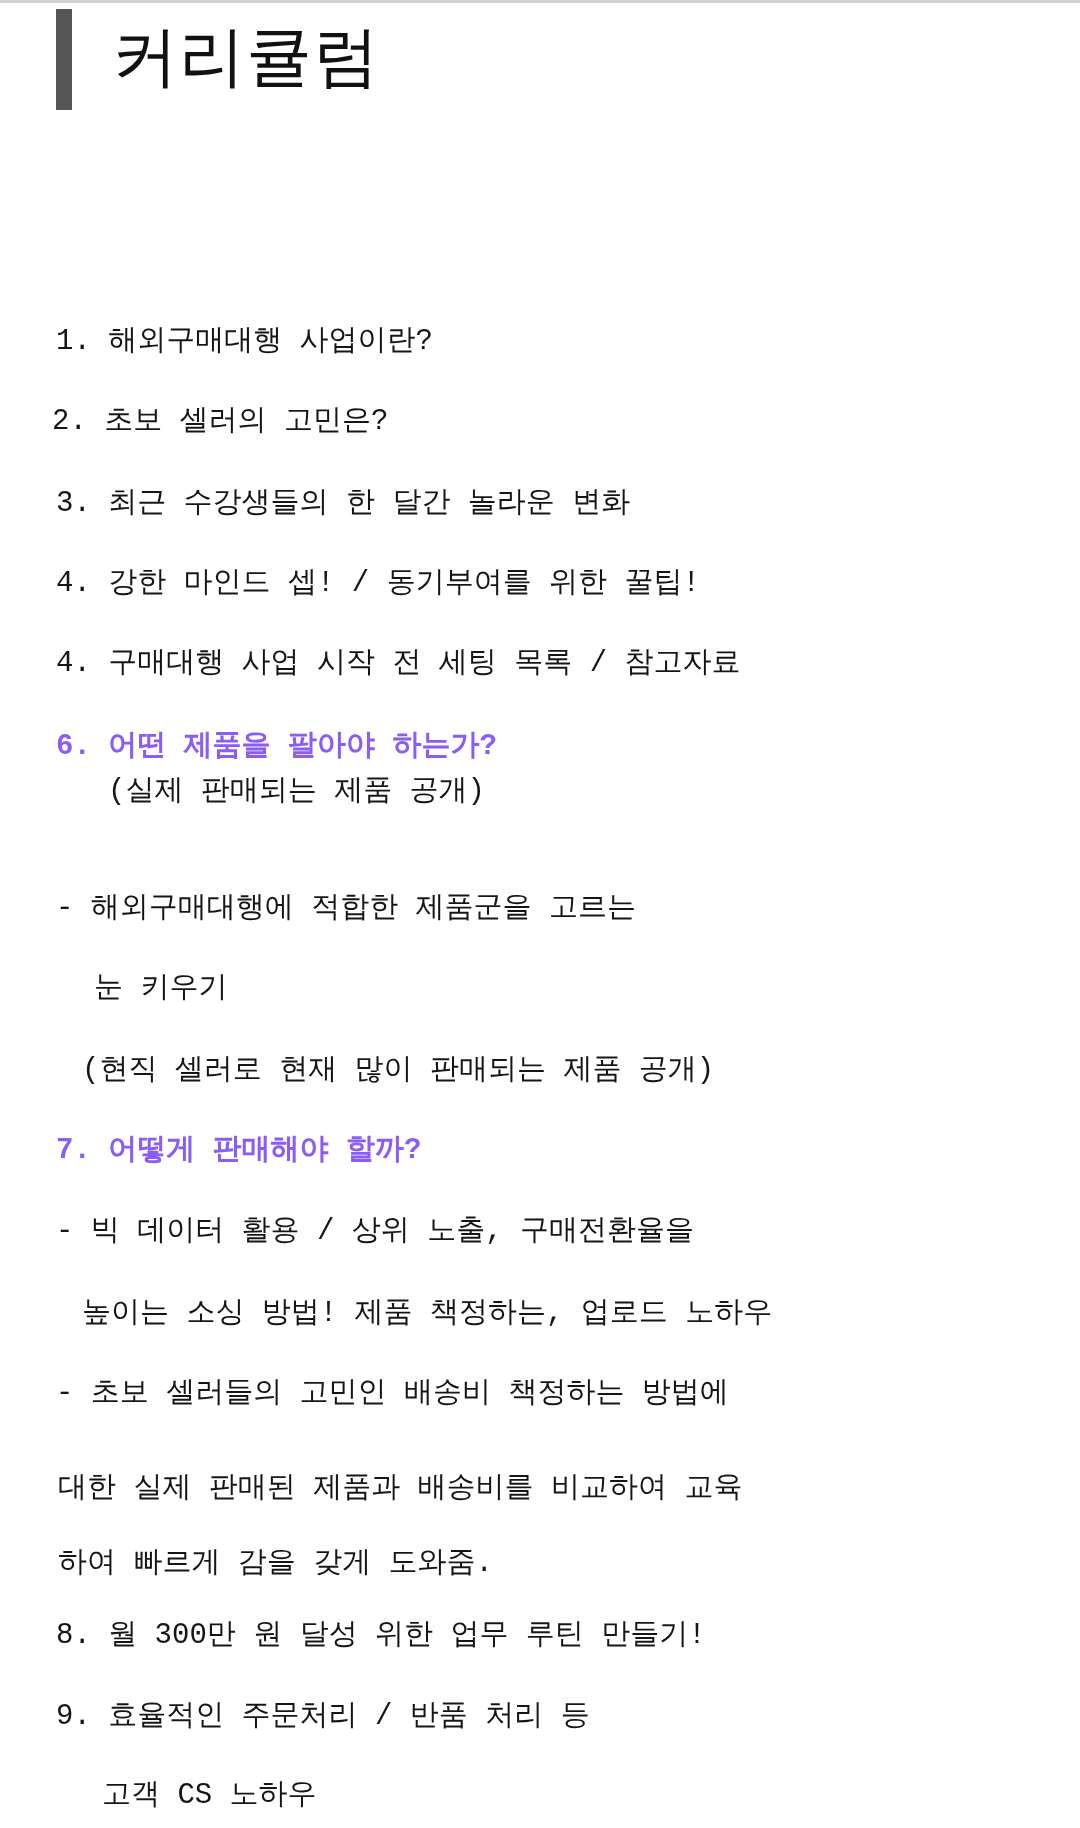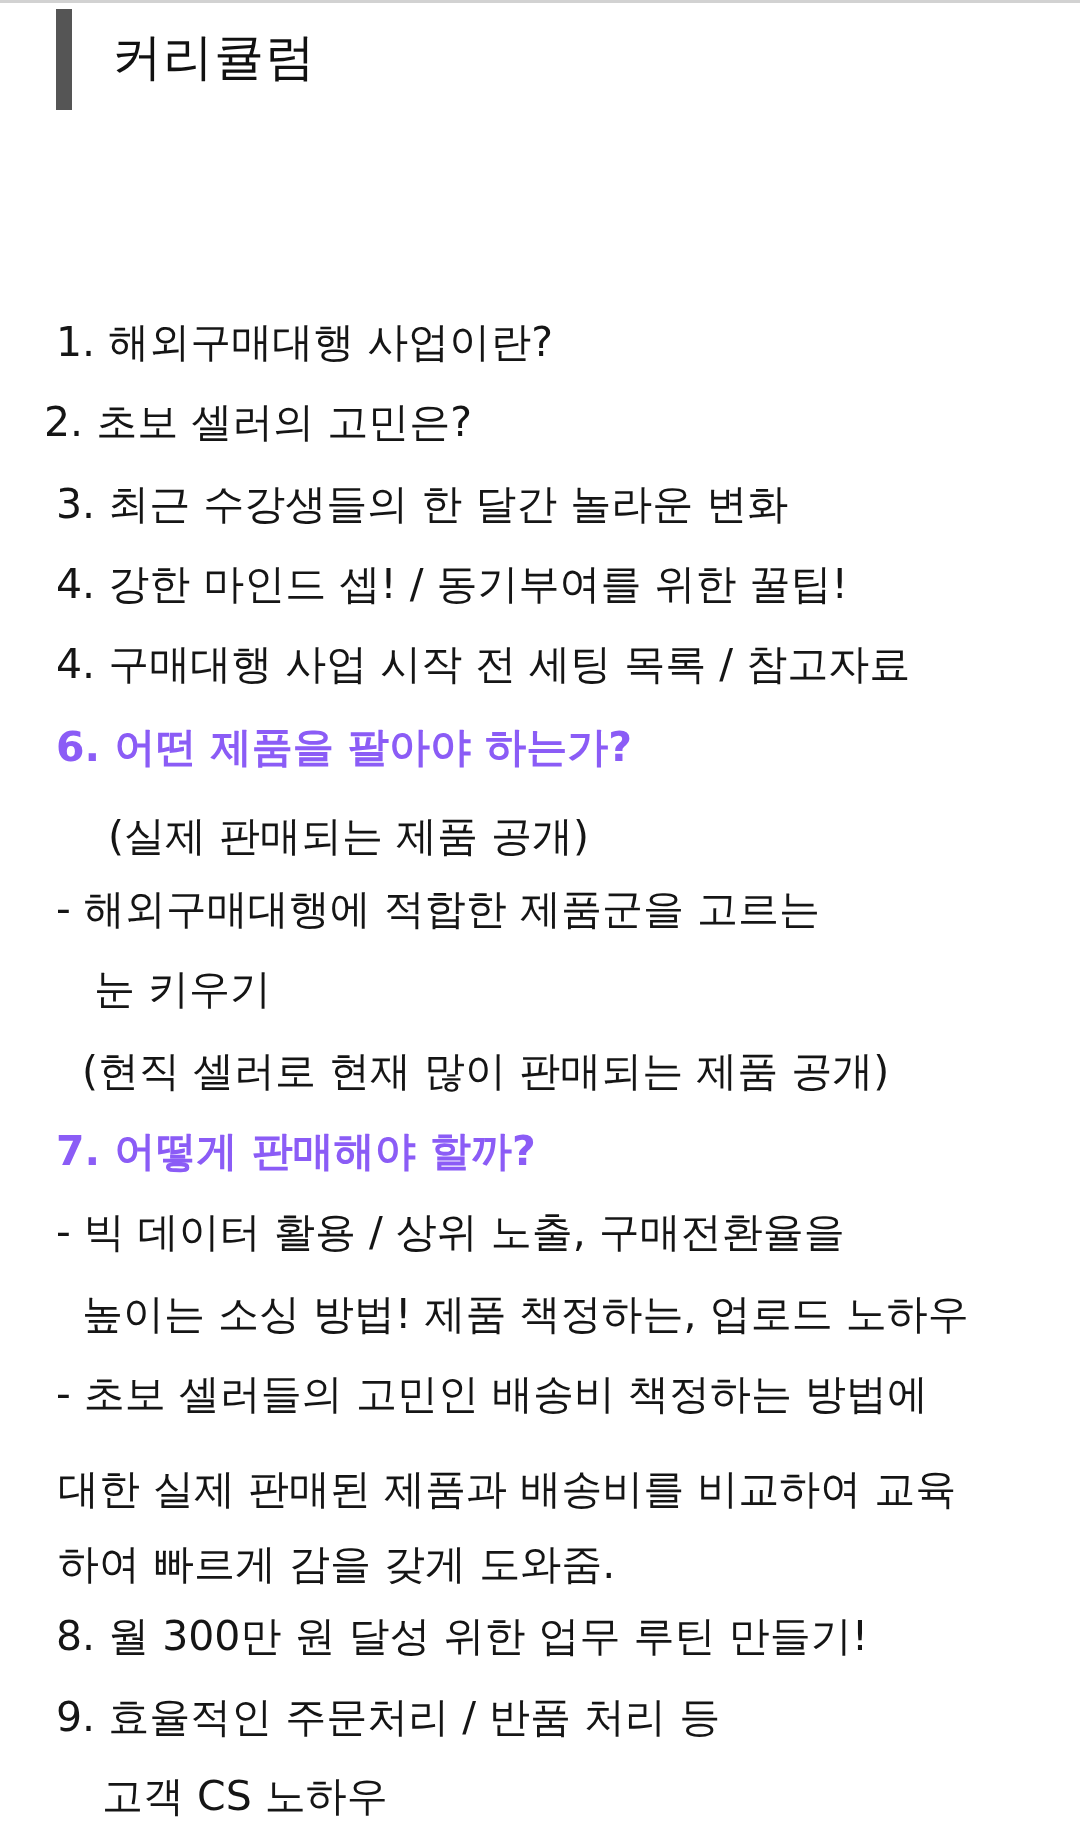--- a/index.html
+++ b/index.html
@@ -1,39 +1,39 @@
 <!DOCTYPE html>
 <html><head>
 <meta charset="utf-8">
 <style>
   html, body { margin:0; padding:0; background:#ffffff; }
   body { width:1080px; height:1828px; position:relative; overflow:hidden;
          font-family:"DejaVu Sans", "Liberation Sans", sans-serif; color:#111111; }
   .top-rule { position:absolute; left:0; top:0; width:1080px; height:3px; background:#d2d2d2; }
   .title-bar { position:absolute; left:56px; top:9px; width:16px; height:101px; background:#555555; }
-  .title { position:absolute; left:112px; top:22px; font-size:50px; line-height:70px;
+  .title { position:absolute; left:112px; top:22px; font-size:66px; line-height:70px;
            letter-spacing:1px; color:#111; white-space:nowrap; }
-  .line { position:absolute; font-size:41px; line-height:56px; white-space:nowrap; color:#151515; }
+  .line { position:absolute; font-size:29px; line-height:56px; white-space:nowrap; color:#151515;font-family:Liberation Mono, monospace; }
   .line.green { color:#8b5cf6; font-weight:bold; }
 </style>
 </head>
 <body>
 
 <div class="top-rule"></div>
 <div class="title-bar"></div>
 <div class="title">커리큘럼</div>
 
 <div>
   <div class="line" style="left:56px; top:314px;">1. 해외구매대행 사업이란?</div>
-  <div class="line" style="left:44px; top:394px;">2. 초보 셀러의 고민은?</div>
+  <div class="line" style="left:52px; top:394px;">2. 초보 셀러의 고민은?</div>
   <div class="line" style="left:56px; top:476px;">3. 최근 수강생들의 한 달간 놀라운 변화</div>
   <div class="line" style="left:56px; top:556px;">4. 강한 마인드 셉! / 동기부여를 위한 꿀팁!</div>
   <div class="line" style="left:56px; top:636px;">4. 구매대행 사업 시작 전 세팅 목록 / 참고자료</div>
   <div class="line green" style="left:56px; top:719px;">6. 어떤 제품을 팔아야 하는가?</div>
-  <div class="line" style="left:108px; top:808px;">(실제 판매되는 제품 공개)</div>
+  <div class="line" style="left:108px; top:764px;">(실제 판매되는 제품 공개)</div>
   <div class="line" style="left:56px; top:881px;">- 해외구매대행에 적합한 제품군을 고르는</div>
   <div class="line" style="left:94px; top:961px;">눈 키우기</div>
   <div class="line" style="left:82px; top:1043px;">(현직 셀러로 현재 많이 판매되는 제품 공개)</div>
   <div class="line green" style="left:56px; top:1123px;">7. 어떻게 판매해야 할까?</div>
   <div class="line" style="left:56px; top:1204px;">- 빅 데이터 활용 / 상위 노출, 구매전환율을</div>
   <div class="line" style="left:82px; top:1286px;">높이는 소싱 방법! 제품 책정하는, 업로드 노하우</div>
   <div class="line" style="left:56px; top:1366px;">- 초보 셀러들의 고민인 배송비 책정하는 방법에</div>
   <div class="line" style="left:58px; top:1448px;margin-top:13px;">대한 실제 판매된 제품과 배송비를 비교하여 교육</div>
   <div class="line" style="left:58px; top:1528px;margin-top:8px;">하여 빠르게 감을 갖게 도와줌.</div>
   <div class="line" style="left:56px; top:1608px;text-align:right;">8. 월 300만 원 달성 위한 업무 루틴 만들기!</div>

